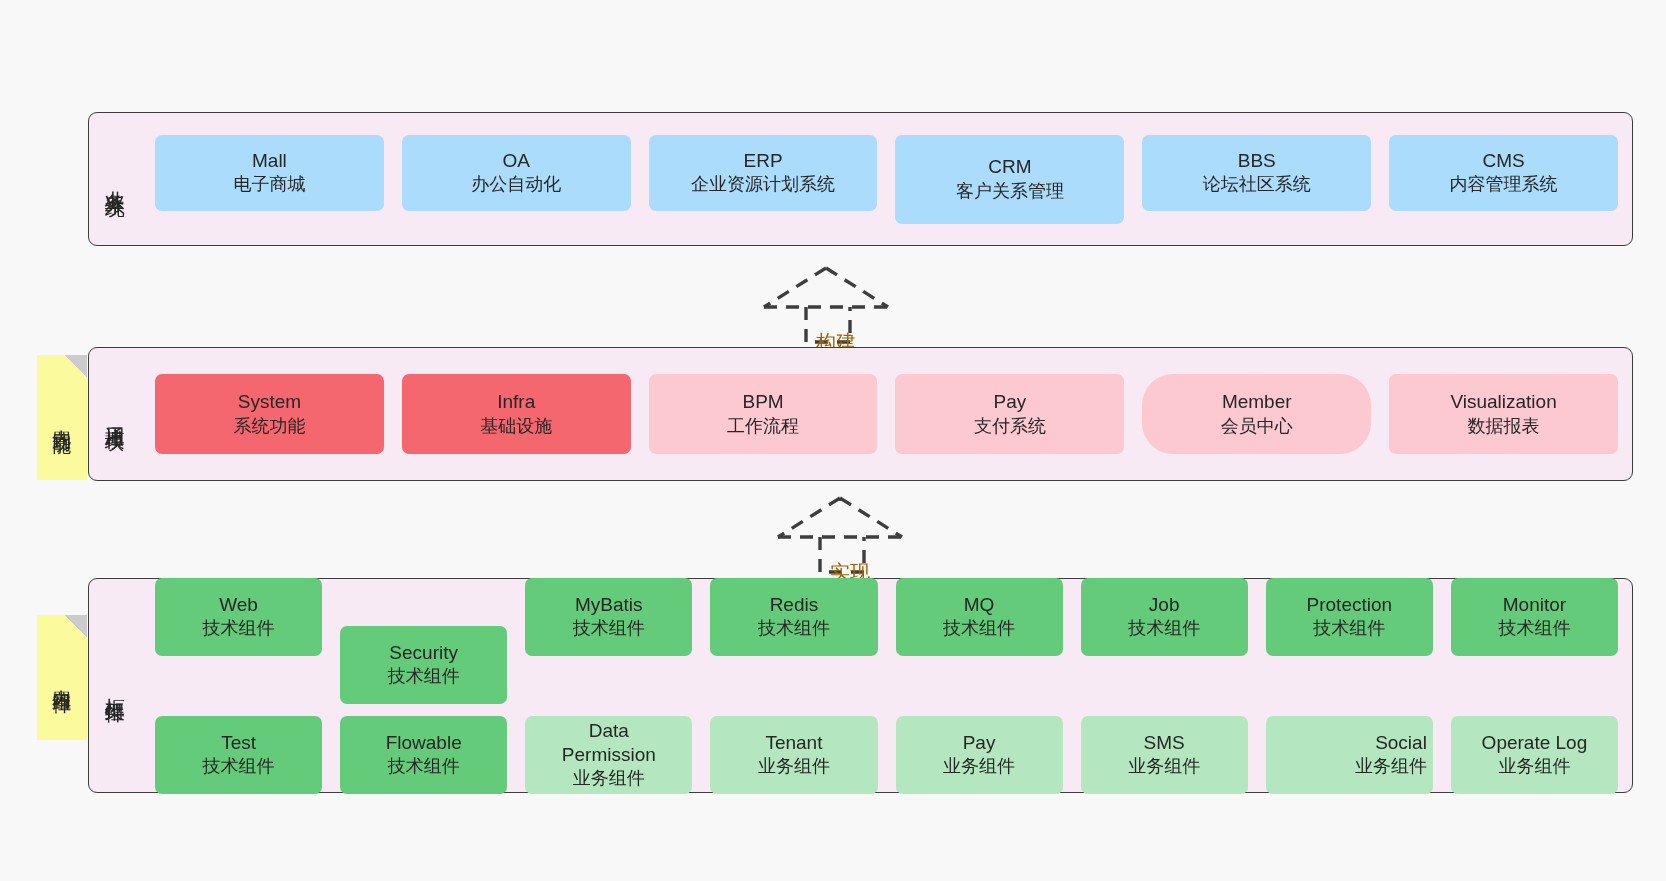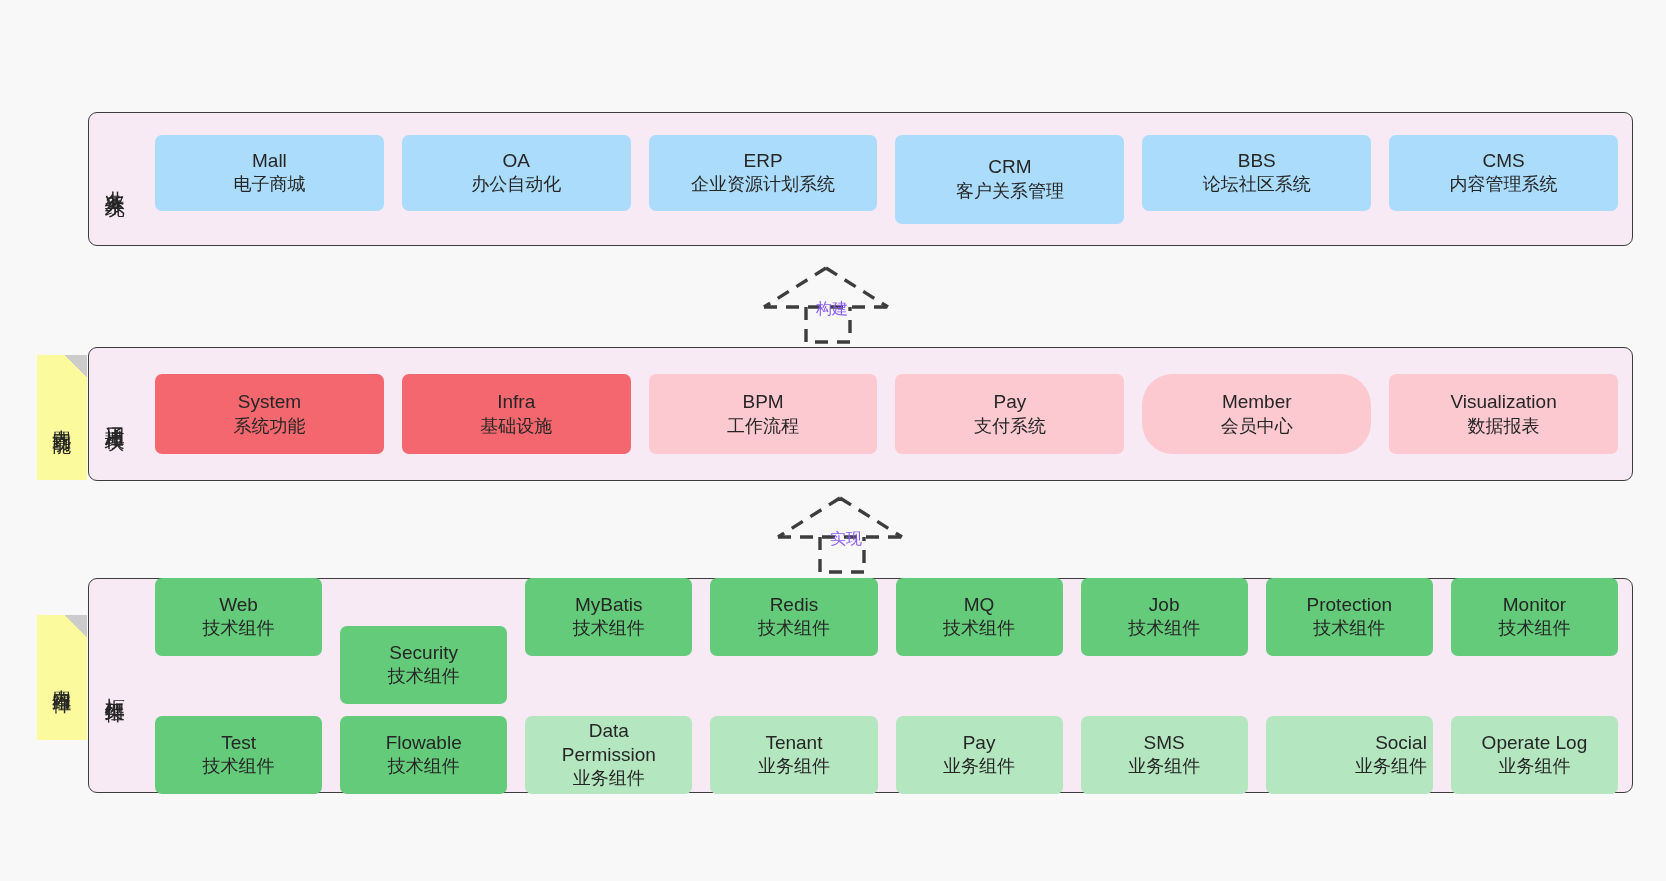--- a/index.html
+++ b/index.html
@@ -89,25 +89,26 @@
     top: 0; right: 0;
     width: 22px; height: 22px;
     background: linear-gradient(225deg, #CCCCCC 0%, #CCCCCC 50%, transparent 50.5%);
   }
 
   
   .arrow { position: absolute; }
   .arrow svg { display: block; overflow: visible; }
   .arrow-label {
     position: absolute;
-    font-size: 16px;
-    color: #8b5cf6;
+    font-size: 20px;
+    color: #a16207;
     background: transparent;
     white-space: nowrap;
     user-select: none;
+    margin-top: 30px;
   }
 </style>
 </head>
 <body>
 
 <div id="canvas">
 
   <div class="layer" id="layer-business" style="left:88px; top:112px; width:1545px; height:134px;">
     <div class="layer-title">业务系统</div>
     <div class="layer-body">

